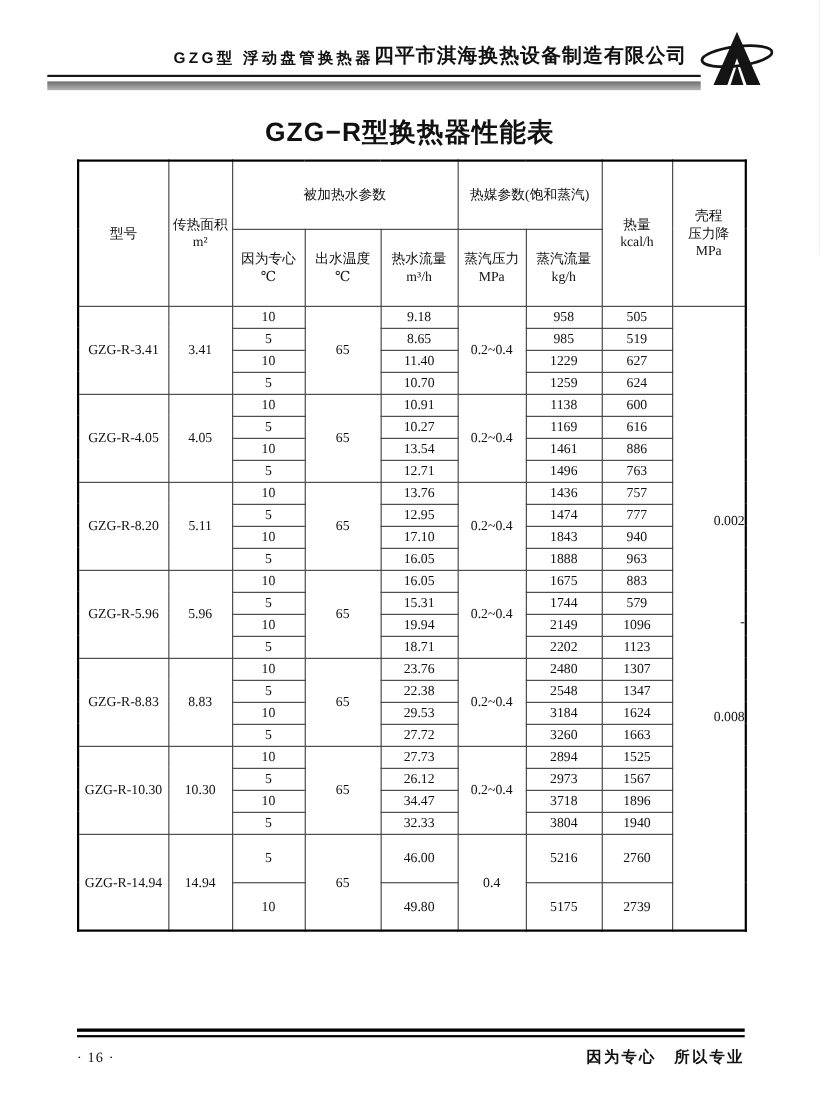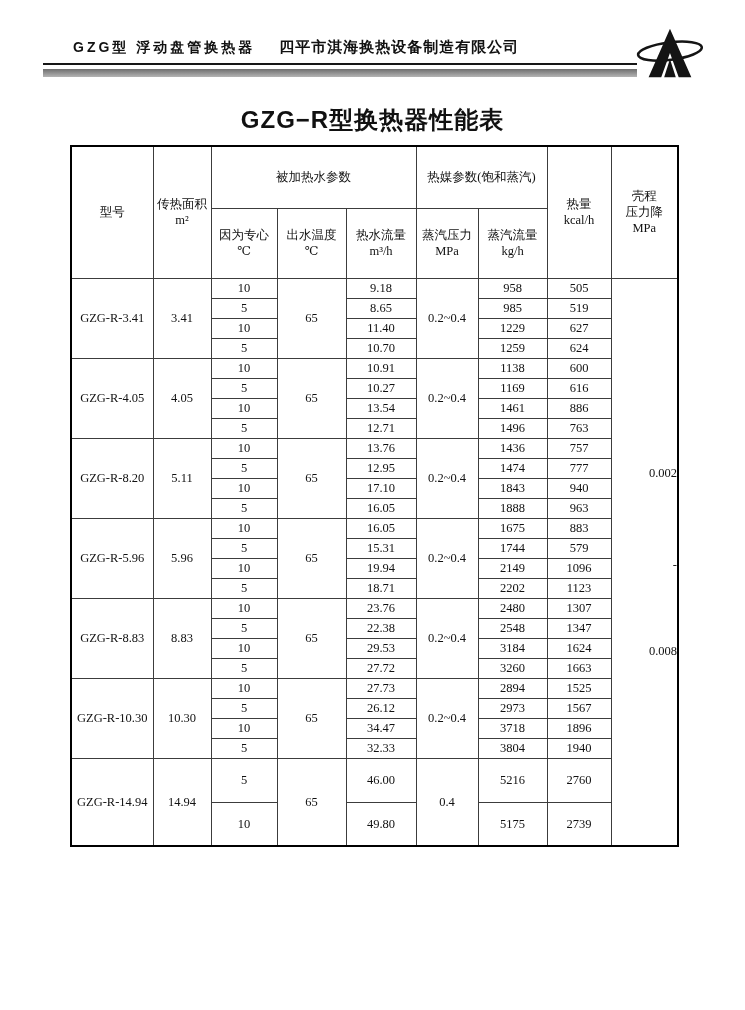--- a/index.html
+++ b/index.html
@@ -3,23 +3,23 @@
 <meta charset="utf-8">
 <style>
   html,body{margin:0;padding:0;background:#e8e8e8;}
   .page{
     width:745px;height:1010px;background:#ffffff;position:relative;
     font-family:"Liberation Serif","DejaVu Serif",serif;color:#111;
     margin:0 auto;overflow:hidden;
   }
   
   .hdr{position:absolute;left:43px;top:38px;width:660px;}
-  .hdr-row{display:flex;justify-content:flex-start;align-items:flex-end;width:594px;padding-bottom:6px;}
+  .hdr-row{display:flex;justify-content:flex-end;align-items:flex-end;width:594px;padding-bottom:6px;}
   .hdr-left{font-family:"Liberation Sans","DejaVu Sans",sans-serif;font-weight:bold;font-size:14px;letter-spacing:3px;padding-left:30px;white-space:nowrap;}
-  .hdr-right{font-family:Liberation Sans, sans-serif;font-weight:bold;font-size:15px;letter-spacing:1px;padding-right:12px;white-space:nowrap;margin-left:24px;}
+  .hdr-right{font-family:Liberation Sans, sans-serif;font-weight:bold;font-size:18px;letter-spacing:1px;padding-right:12px;white-space:nowrap;}
   .rule-thin{width:594px;height:2px;background:#161616;}
   .rule-gray{width:594px;height:8px;margin-top:4px;background:linear-gradient(#6e6e6e,#b4b4b4);}
   .logo{position:absolute;right:0;top:-12px;width:68px;height:58px;}
   
   .title{position:absolute;top:104px;left:0;width:745px;text-align:center;
     font-family:"Liberation Sans","DejaVu Sans",sans-serif;font-weight:bold;font-size:24px;letter-spacing:1px;}
   
   table.perf{position:absolute;left:70px;top:145px;width:607px;border-collapse:collapse;table-layout:fixed;border:2px solid #000;}
   .perf th,.perf td{border:1px solid #3c3c3c;text-align:center;vertical-align:middle;padding:0;font-weight:normal;font-size:12.5px;line-height:1.3;}
   .perf thead tr.h1{height:62px;}
@@ -302,14 +302,22 @@
         </tr>
         <tr class="tall">
           <td>10</td>
           <td>49.80</td>
           <td>5175</td>
           <td>2739</td>
         </tr>
       </tbody>
   </table>
 
+  <div class="ftr">
+    <div class="ftr-rule1"></div>
+    <div class="ftr-rule2"></div>
+    <div class="ftr-row">
+      <span class="ftr-page">· 16 ·</span>
+      <span class="ftr-slogan">因为专心　所以专业</span>
+    </div>
+  </div>
 
 </div>
 
 </body></html>

